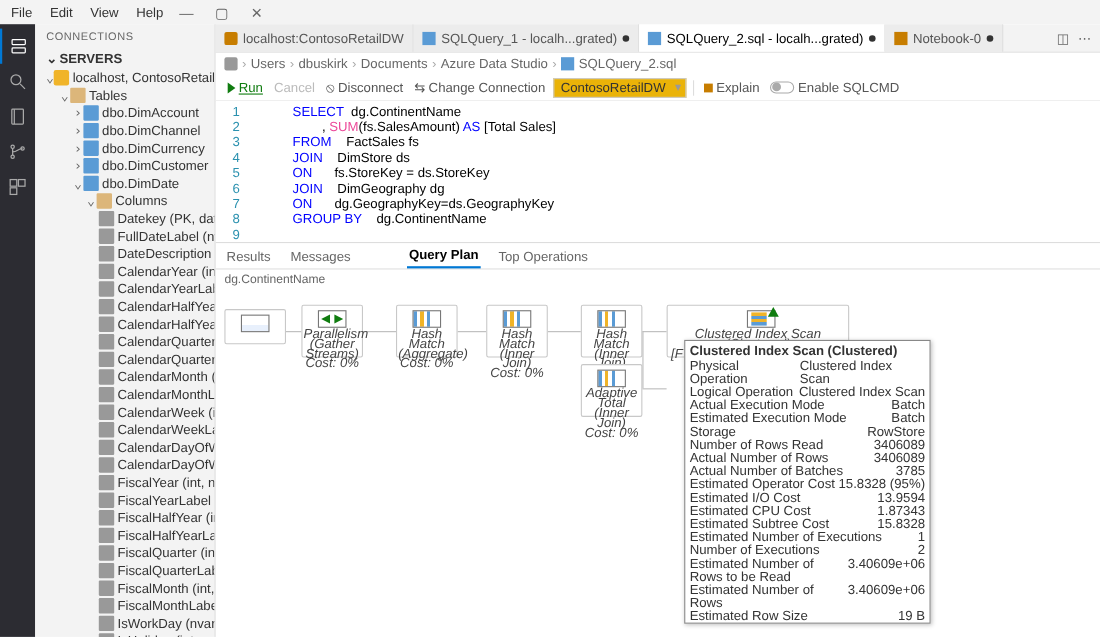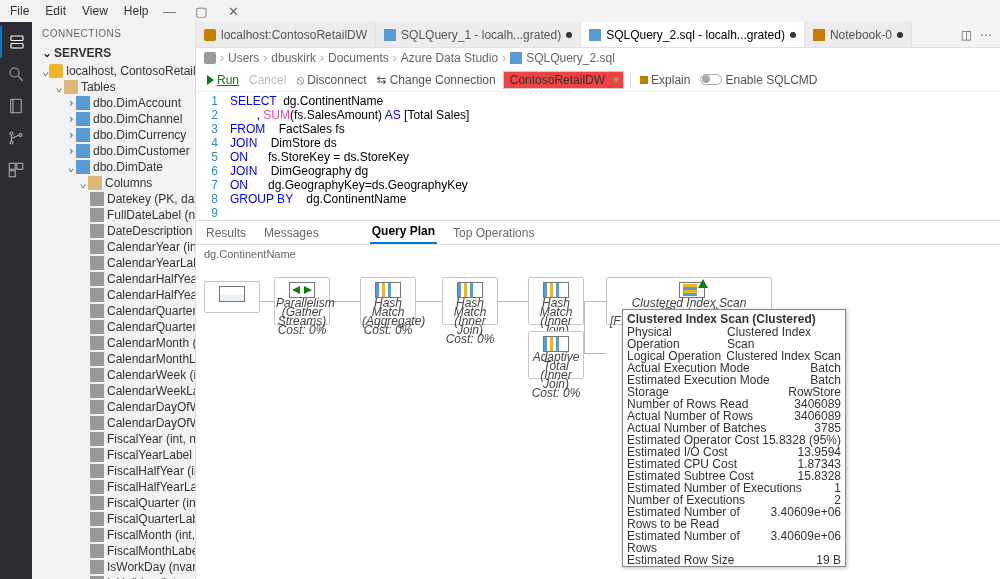--- a/index.html
+++ b/index.html
@@ -47,29 +47,29 @@
 .breadcrumbs { height: 20px; display: flex; align-items: center; gap: 4px; padding: 0 8px; font-size: 11px; color: #666; background: #fff; }
 .breadcrumbs .chv { color: #aaa; }
 .breadcrumbs .crumb-icon { width: 12px; height: 12px; display: inline-block; }
 
 .toolbar { height: 24px; display: flex; align-items: center; gap: 4px; padding: 0 8px; font-size: 11px; background: #fff; border-bottom: 1px solid #eee; }
 .tb-btn { display: flex; align-items: center; gap: 3px; padding: 2px 3px; cursor: pointer; color: #555; }
 .tb-btn.run { color: #107c10; text-decoration: underline; }
 .tb-btn.disabled { color: #bbb; cursor: default; }
 .tb-btn .tri { width: 0; height: 0; border-left: 7px solid #107c10; border-top: 5px solid transparent; border-bottom: 5px solid transparent; }
 .tb-btn .sq { width: 8px; height: 8px; background: #c77d00; }
-.conn-select { border: 1px solid #ccc; padding: 1px 18px 1px 6px; font-size: 11px; background: #ef4444; position: relative; min-width: 104px; }
+.conn-select { border: 1px solid #ccc; padding: 1px 18px 1px 6px; font-size: 11px; background: #eab308; position: relative; min-width: 104px; }
 .conn-select::after { content: '▾'; position: absolute; right: 4px; color: #999; }
 .tb-sep { width: 1px; height: 14px; background: #ddd; margin: 0 2px; }
 .sqlcmd-toggle { width: 22px; height: 11px; border: 1px solid #aaa; border-radius: 6px; position: relative; cursor: pointer; }
 .sqlcmd-toggle::after { content: ''; position: absolute; left: 1px; top: 0; width: 8px; height: 8px; border-radius: 50%; background: #aaa; }
 
 .code-editor { height: 128px; display: flex; background: #fff; font-family: Consolas, monospace; font-size: 12px; overflow: hidden; }
 .gutter { width: 28px; text-align: right; padding: 2px 6px 2px 0; color: #2b91af; line-height: 14px; background: #fff; }
-.code { padding: 2px 0 2px 6px; line-height: 14px; white-space: pre; }
+.code { padding: 2px 0 2px 6px; line-height: 14px; white-space: pre; margin-left: 36px; }
 .kw { color: #0000ff; } .fn { color: #ec4899; } .ident { color: #000; }
 
 .results-area { flex: 1; display: flex; flex-direction: column; border-top: 1px solid #ddd; overflow: hidden; }
 .result-tabs { height: 24px; display: flex; align-items: flex-end; padding: 0 8px; gap: 14px; font-size: 12px; color: #666; border-bottom: 1px solid #e0e0e0; }
 .result-tabs span { padding: 4px 2px; cursor: pointer; }
 .result-tabs span.active { color: #000; border-bottom: 2px solid #0078d4; font-weight: 600; margin-left: 35px; }
 .result-context { padding: 3px 8px; font-size: 11px; color: #666; }
 .plan-canvas { flex: 1; position: relative; background: #fff; overflow: hidden; }
 
 .plan-node { position: absolute; width: 56px; border: 1px solid #c8c8c8; border-radius: 2px; background: #fff; text-align: center; font-size: 9px; color: #444; padding-top: 4px; cursor: pointer; font-style: italic; }

